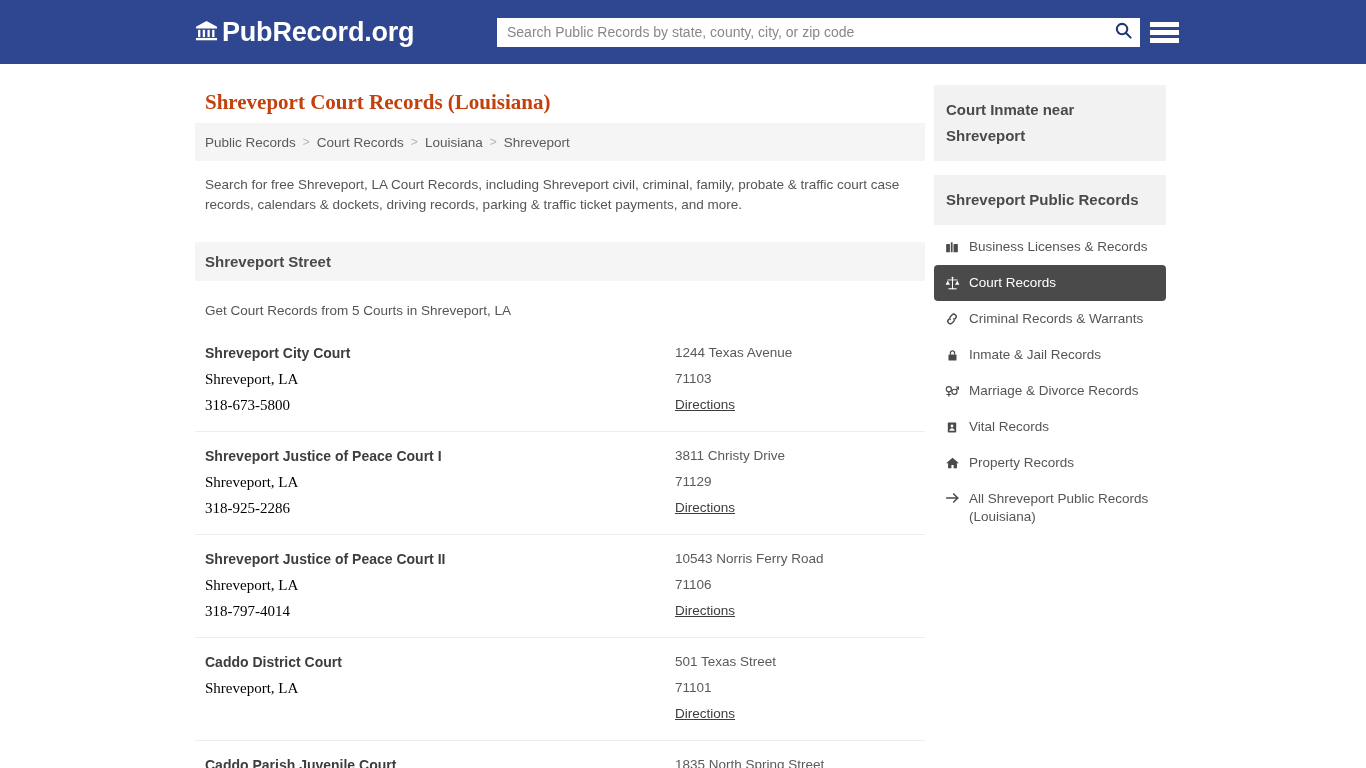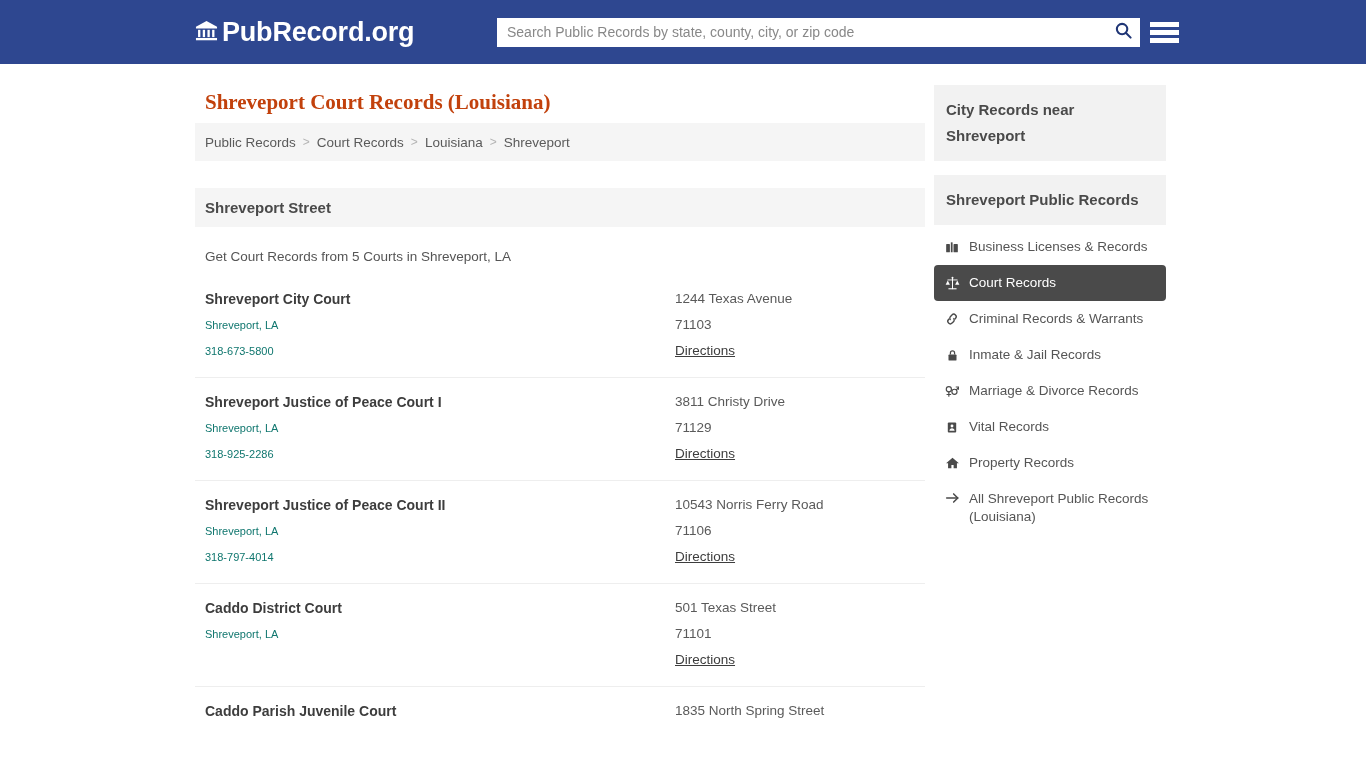--- a/index.html
+++ b/index.html
@@ -170,23 +170,24 @@
   .court-right { flex: 1; }
   .court-name {
     font-size: 14px;
     font-weight: bold;
     color: #3d3d3d;
     line-height: 26px;
     text-decoration: none;
     display: block;
   }
   .court-line {
-    font-size: 11px;
-    color: #0f766e;
+    font-size: 15px;
+    color: #000000;
     line-height: 26px;
+    font-family: Liberation Serif, serif;
   }
   .court-addr {
     font-size: 13.5px;
     color: #5a5a5a;
     line-height: 26px;
   }
   .directions-link {
     font-size: 13.5px;
     color: #3d3d3d;
     line-height: 26px;
@@ -282,20 +283,21 @@
     <nav class="breadcrumb">
       <a class="crumb" href="#">Public Records</a>
       <span class="crumb-sep">&gt;</span>
       <a class="crumb" href="#">Court Records</a>
       <span class="crumb-sep">&gt;</span>
       <a class="crumb" href="#">Louisiana</a>
       <span class="crumb-sep">&gt;</span>
       <span class="crumb">Shreveport</span>
     </nav>
 
+    <p class="lede">Search for free Shreveport, LA Court Records, including Shreveport civil, criminal, family, probate &amp; traffic court case records, calendars &amp; dockets, driving records, parking &amp; traffic ticket payments, and more.</p>
 
     <div class="section-head">
       <span>Shreveport Street</span>
     </div>
 
     <p class="section-sub">Get Court Records from 5 Courts in Shreveport, LA</p>
 
     <div class="court-list">
 
       <div class="court-row">
@@ -359,21 +361,21 @@
 
         </div>
       </div>
 
     </div>
   </div>
 
   <div class="side-col">
 
     <div class="side-box-head">
-      <span>City Records near Shreveport</span>
+      <span>Court Inmate near Shreveport</span>
     </div>
 
 
     <div class="side-box-head" style="margin-top:14px">
       <span>Shreveport Public Records</span>
     </div>
 
     <div class="side-list">
 
       <a class="side-item" href="#">

